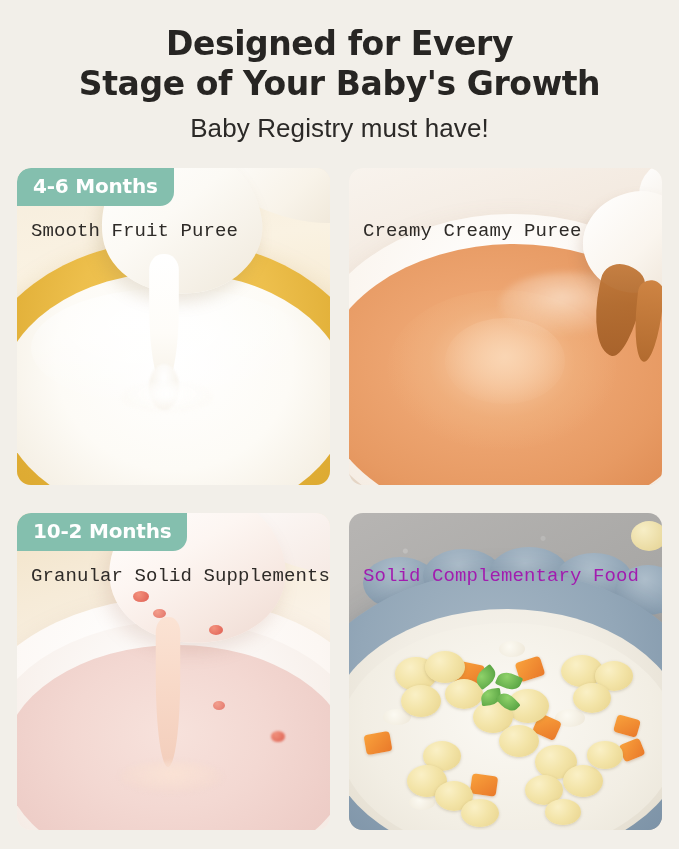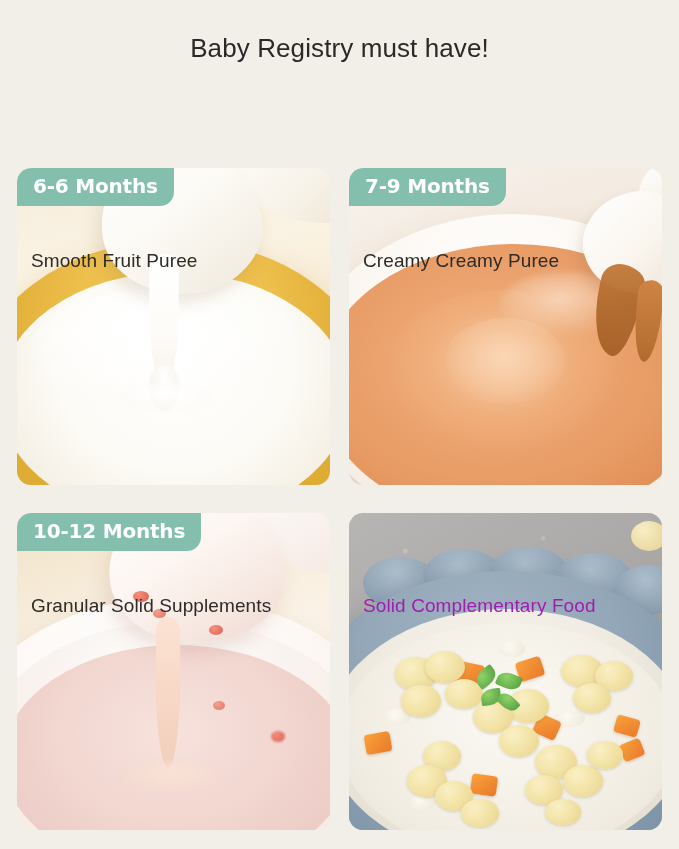--- a/index.html
+++ b/index.html
@@ -78,28 +78,27 @@
     padding:8px 16px 10px 16px;
     border-radius:14px 0 14px 0;
     white-space:nowrap;
   }
 
   
   .caption {
     position:absolute;
     left:14px; top:52px;
     z-index:6;
-    font-family:Liberation Sans, sans-serif;
+    font-family:Liberation Mono, monospace;
     font-weight:400;
     font-size:19px;
     line-height:23px;
     letter-spacing:0.1px;
     color:#2E2B28;
     white-space:nowrap;
-    margin-top:29px;
   }
   .caption.light { color:#a21caf; }
 
   
   .photo { position:absolute; inset:0; z-index:1; }
 
   
   .p1 { background:linear-gradient(170deg,#F6EDDD 0%,#FAF2E2 30%,#F7EBD2 55%,#F3E2C2 100%); }
   .p1 .bowl-out {
     position:absolute; left:-42px; top:72px; width:398px; height:300px;
@@ -322,72 +321,75 @@
     background:radial-gradient(circle at 35% 30%,#F7EEC6,#E3D08E);
     filter:blur(.5px);
   }
 </style>
 </head>
 <body>
 
 <div class="page">
 
   <div class="header">
+    <h1 class="title">
+      <span>Designed for Every</span>
+      <span class="l2">Stage of Your Baby's Growth</span>
+    </h1>
     <p class="subtitle">Baby Registry must have!</p>
   </div>
 
   <div class="grid">
 
     <div class="card">
       <div class="photo p1">
         <div class="bowl-out"></div>
         <div class="bowl-in"></div>
         <div class="bowl-hl"></div>
         <div class="handle"></div>
         <div class="spoon"></div>
         <div class="drip"></div>
         <div class="drip2"></div>
         <div class="pool"></div>
       </div>
-      <div class="badge">6-6 Months</div>
+      <div class="badge">4-6 Months</div>
       <div class="caption">Smooth Fruit Puree</div>
     </div>
 
     <div class="card">
       <div class="photo p2">
         <div class="rim"></div>
         <div class="puree"></div>
         <div class="swirl1"></div>
         <div class="swirl2"></div>
         <div class="shine"></div>
         <div class="sp-handle"></div>
         <div class="sp-bowl"></div>
         <div class="sp-drip"></div>
         <div class="sp-drip2"></div>
       </div>
-      <div class="badge">7-9 Months</div>
       <div class="caption">Creamy Creamy Puree</div>
     </div>
 
     <div class="card">
       <div class="photo p3">
         <div class="rim"></div>
         <div class="rim2"></div>
         <div class="puree"></div>
         <div class="handle"></div>
         <div class="spoon"></div>
         <div class="g1"></div>
         <div class="g2"></div>
         <div class="g3"></div>
         <div class="drip"></div>
         <div class="pool"></div>
         <div class="g4"></div>
         <div class="g5"></div>
       </div>
-      <div class="badge">10-12 Months</div>
+      <div class="badge">10-2 Months</div>
       <div class="caption">Granular Solid Supplements</div>
     </div>
 
     <div class="card">
       <div class="photo p4">
         <div class="tex"></div>
         <div class="side-nut"></div>
         <div class="scallop s1"></div>
         <div class="scallop s2"></div>
         <div class="scallop s3"></div>

